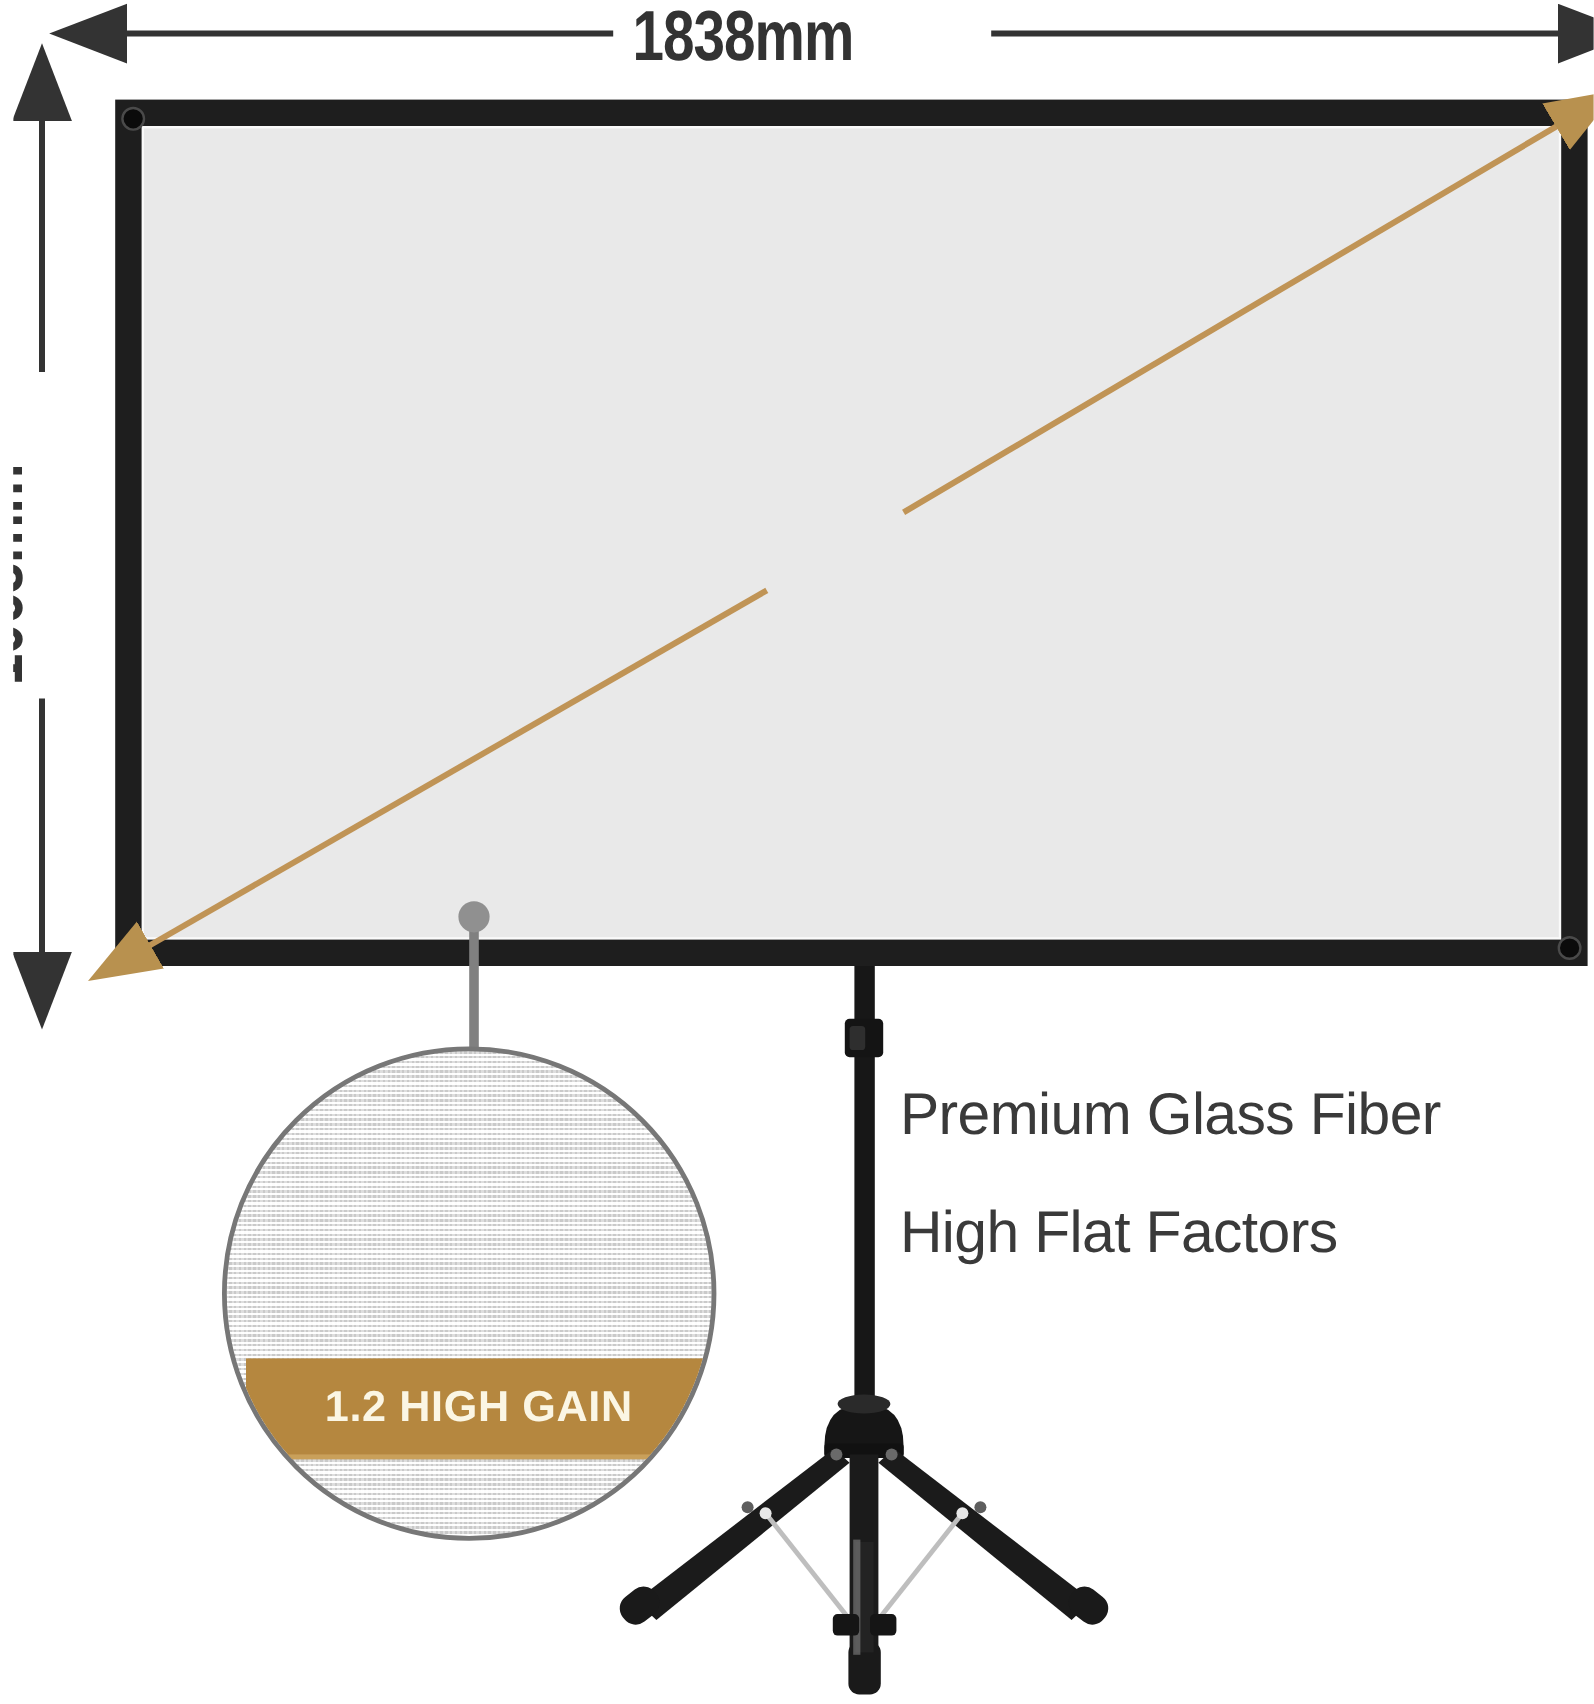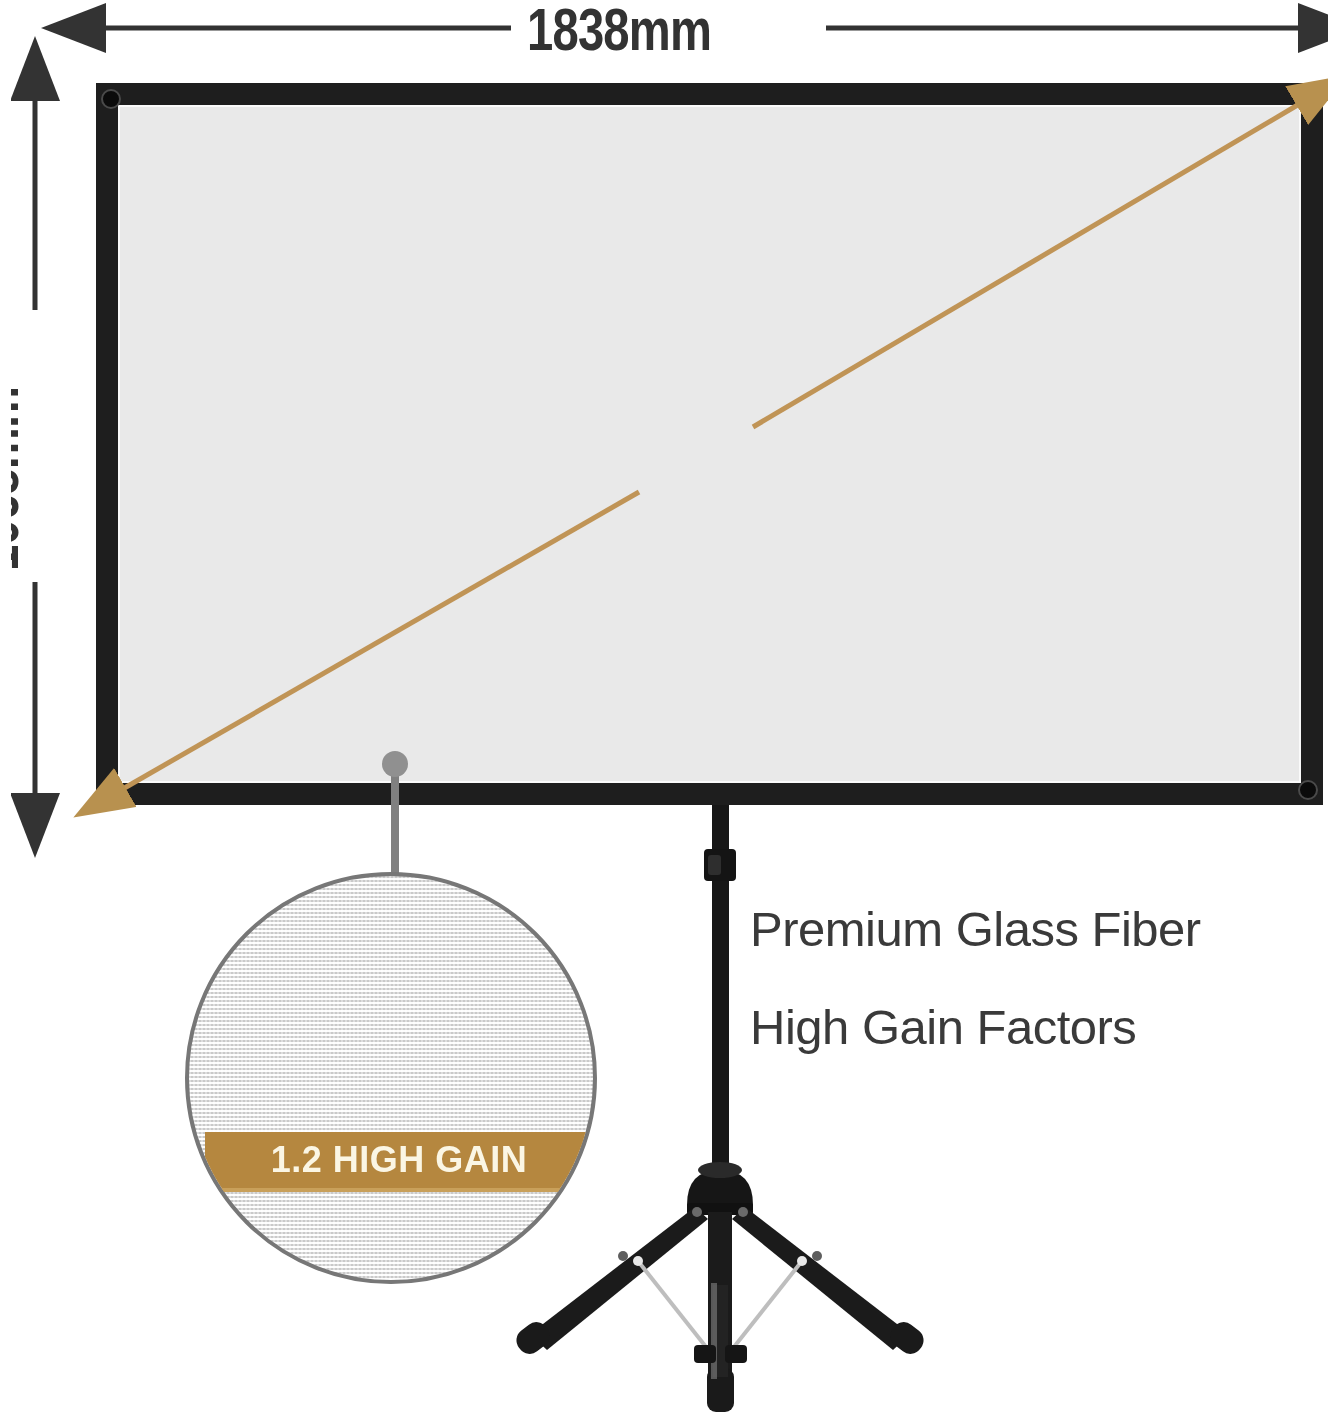--- a/index.html
+++ b/index.html
@@ -78,21 +78,21 @@
     background-color: #E6E6E6;
     background-image:
       repeating-linear-gradient(0deg,   rgba(255,255,255,0.95) 0px, rgba(255,255,255,0.95) 2px, rgba(196,196,196,0.55) 2px, rgba(196,196,196,0.55) 4px),
       repeating-linear-gradient(90deg,  rgba(255,255,255,0.90) 0px, rgba(255,255,255,0.90) 2px, rgba(190,190,190,0.55) 2px, rgba(190,190,190,0.55) 4px);
   }
   #gain-band {
     position: absolute;
     left: 16px;
     right: 0;
     top: 256px;
-    height: 60px;
+    height: 84px;
     background: #B5873F;
     border-bottom: 4px solid #C9A05A;
     display: flex;
     align-items: center;
     justify-content: center;
     box-sizing: border-box;
   }
   #gain-band-text {
     color: #FBF6E4;
     font-size: 36px;
@@ -223,16 +223,16 @@
 
 
   <div id="fabric-callout">
     <div id="gain-band">
       <span id="gain-band-text">1.2 HIGH GAIN</span>
     </div>
   </div>
 
   <div id="feature-text">
     <div class="line">Premium Glass Fiber</div>
-    <div class="line">High Gain Factors</div>
+    <div class="line">High Flat Factors</div>
   </div>
 
 </div>
 
 </body></html>

